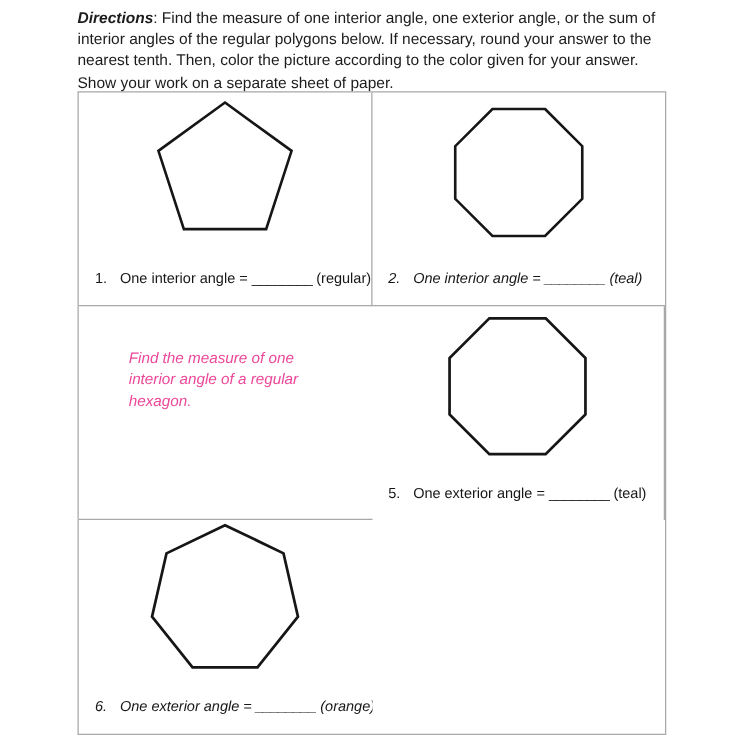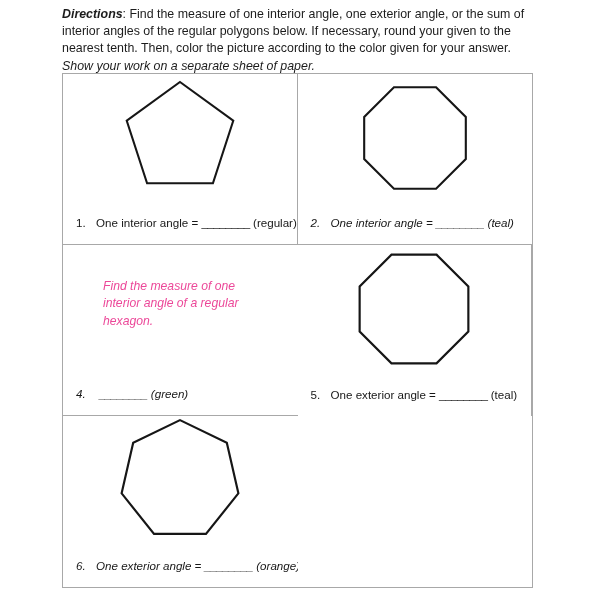--- a/index.html
+++ b/index.html
@@ -29,21 +29,20 @@
     width: 466px;
     font-size: 12.4px;
     line-height: 17.2px;
     color: #1c1c1c;
   }
   #directions .dir-label {
     font-weight: bold;
     font-style: italic;
   }
   #directions .dir-last {
-    font-style: italic;
     text-align: right;
   }
   
   #grid {
     position: absolute;
     left: 62px;
     top: 73px;
     width: 471px;
     height: 515px;
     border: 1px solid #a8a8a8;
@@ -111,21 +110,21 @@
     color: #ec4899;
   }
 </style>
 </head>
 <body>
 
 <div id="worksheet">
 
   <div id="directions">
     <span class="dir-label">Directions</span><span>:</span><span> Find the measure of one interior angle, one exterior angle, or the sum of</span>
-    <span>interior angles of the regular polygons below.  If necessary, round your given to the</span>
+    <span>interior angles of the regular polygons below.  If necessary, round your answer to the</span>
     <span>nearest tenth.  Then, color the picture according to the color given for your answer.</span>
     <span class="dir-last">Show your work on a separate sheet of paper.</span>
   </div>
 
   <div id="grid">
 
     <div class="cell">
       <div class="shape-area">
         <svg width="124" height="124" viewBox="0 0 124 124">
           <polygon points="62.00,6.00 115.26,44.70 94.92,107.30 29.08,107.30 8.74,44.70"></polygon>
@@ -147,25 +146,20 @@
       <div class="q-line">
         <span class="q-num">2.</span><span>One interior angle =</span>
         <span class="q-blank">________</span>
         <span>(teal)</span>
       </div>
     </div>
 
 
     <div class="cell col-last">
       <div class="prompt-text">Find the measure of one interior angle of a regular hexagon.</div>
-      <div class="q-line">
-        <span class="q-num">4.</span>
-        <span class="q-blank">________</span>
-        <span>(green)</span>
-      </div>
     </div>
 
     <div class="cell row-last">
       <div class="shape-area">
         <svg width="128" height="128" viewBox="0 0 124 124">
           <polygon points="83.81,9.34 114.66,40.19 114.66,83.81 83.81,114.66 40.19,114.66 9.34,83.81 9.34,40.19 40.19,9.34"></polygon>
         </svg>
       </div>
       <div class="q-line">
         <span class="q-num">5.</span><span>One exterior angle =</span>

